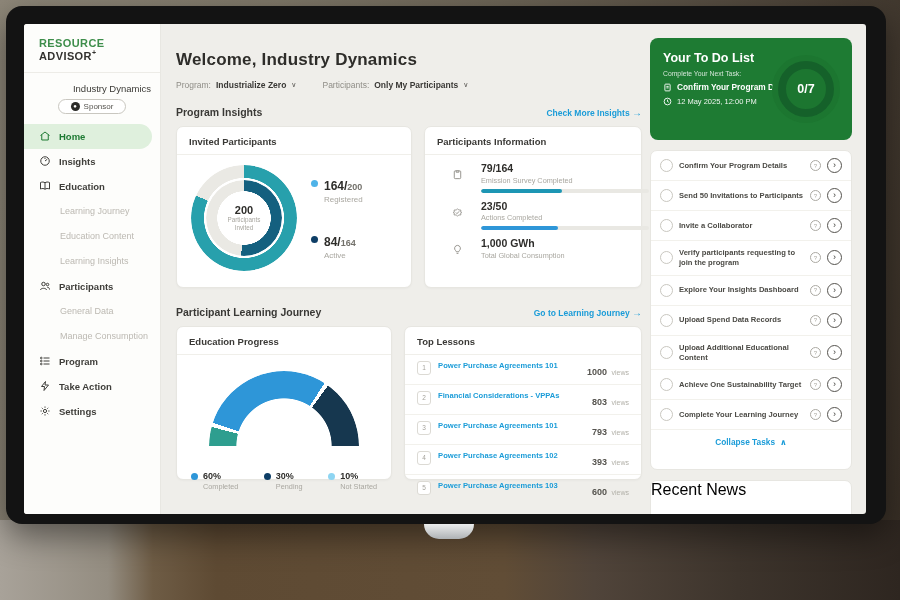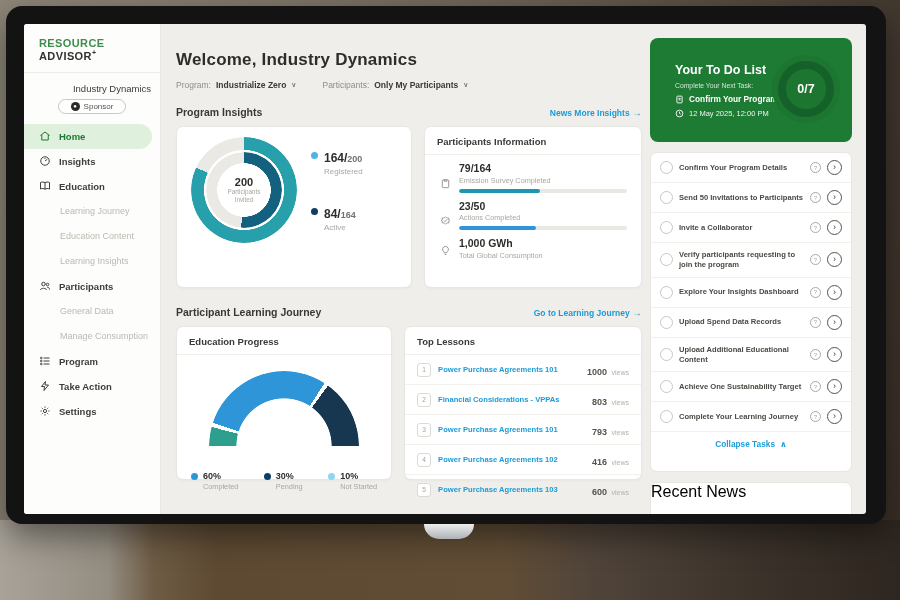--- a/index.html
+++ b/index.html
@@ -67,53 +67,53 @@
   .donut-center .cl{font-size:6.3px;color:#A9A7A0;width:46px;line-height:1.3;}
   .leg{display:flex;flex-direction:column;gap:28px;}
   .legitem{display:flex;gap:6px;align-items:flex-start;}
   .dot{width:7px;height:7px;border-radius:50%;margin-top:4px;flex:0 0 7px;}
   .legnum{font-size:12px;font-weight:bold;color:#2E2D2A;}
   .legnum .den{font-size:9px;color:#73716B;font-weight:bold;}
   .leglab{font-size:8px;color:#A9A7A0;margin-top:1px;}
 
   
   .card-pinfo{width:216px;height:160px;}
-  .pirow{display:flex;gap:8px;padding:8px 15px 0;align-items:flex-end;}
+  .pirow{display:flex;gap:18px;padding:8px 27px 0;}
   .piicon{width:11px;flex:0 0 11px;color:#8F8D87;padding-top:3px;}
   .piicon svg{width:11px;height:11px;}
   .pival{font-size:10.5px;font-weight:bold;color:#2E2D2A;line-height:1.1;}
   .pilab{font-size:7.3px;color:#A9A7A0;margin-top:1px;}
   .pbar{margin-top:4px;width:168px;height:4px;border-radius:2px;background:#E9E8E3;overflow:hidden;}
   .pfill{height:100%;border-radius:2px;}
 
   
   .card-eduprog{width:216px;height:152px;position:relative;}
   .gauge-wrap{position:relative;width:150px;height:76px;margin:16px auto 0;overflow:hidden;}
   .gauge{position:absolute;left:0;top:0;width:150px;height:150px;border-radius:50%;
     -webkit-mask:radial-gradient(closest-side,transparent 63%,#000 64%);mask:radial-gradient(closest-side,transparent 63%,#000 64%);}
   .eleg{display:flex;justify-content:space-between;padding:24px 14px 0;}
   .elegitem{display:flex;gap:5px;align-items:flex-start;}
   .elegitem .dot{margin-top:2px;}
   .epct{font-size:9px;font-weight:bold;color:#2E2D2A;}
   .elab{font-size:7.3px;color:#A9A7A0;margin-top:1px;}
 
   
   .card-lessons{width:238px;height:152px;}
-  .lesson{display:flex;align-items:center;gap:7px;padding:5.5px 12px;border-bottom:1px solid #F2F1EC;}
+  .lesson{display:flex;gap:7px;padding:5.5px 12px;border-bottom:1px solid #F2F1EC;}
   .lesson:last-child{border-bottom:none;}
   .rank{width:12px;height:12px;flex:0 0 12px;border:1px solid #DCDAD4;border-radius:3px;font-size:6.5px;color:#A5A39C;
     display:flex;align-items:center;justify-content:center;background:#fff;}
   .ltitle{flex:1;color:#1B9CD8;font-size:7.6px;font-weight:bold;cursor:pointer;}
   .lviews{white-space:nowrap;}
   .lviews .n{font-size:9px;font-weight:bold;color:#55534E;}
   .lviews .w{font-size:7px;color:#B3B1A9;}
 
   
   .rightcol{position:absolute;left:626px;top:0;width:202px;height:100%;}
-  .todo-green{margin-top:14px;background:#1E7B33;border-radius:8px;height:80px;position:relative;color:#fff;padding:12px;}
+  .todo-green{margin-top:14px;background:#1E7B33;border-radius:8px;height:102px;position:relative;color:#fff;padding:0;}
   .tg-title{padding:13px 0 0 13px;font-size:12.5px;font-weight:bold;}
   .tg-sub{padding:5px 0 0 13px;font-size:6.8px;color:rgba(255,255,255,.8);}
   .tg-task{padding:5px 0 0 13px;font-size:8.3px;font-weight:bold;display:flex;gap:5px;align-items:center;}
   .tg-date{padding:5px 0 0 13px;font-size:7.5px;display:flex;gap:5px;align-items:center;color:rgba(255,255,255,.92);}
   .tg-ic{width:9px;height:9px;flex:0 0 9px;} .tg-ic svg{width:9px;height:9px;display:block;}
   .tg-ring{position:absolute;right:12px;top:17px;width:68px;height:68px;border-radius:50%;background:#1C7630;
     display:flex;align-items:center;justify-content:center;}
   .tg-ring .inner{width:56px;height:56px;border-radius:50%;border:8px solid #15612A;box-sizing:border-box;
     display:flex;align-items:center;justify-content:center;}
   .tg-count{font-size:12.5px;font-weight:bold;color:#fff;}
@@ -244,28 +244,29 @@
       <div class="filter">
         <span class="fl">Participants:</span>
         <span class="fv">Only My Participants</span>
         <span class="chev">∨</span>
       </div>
     </div>
 
     <div class="secrow">
       <span class="sectitle">Program Insights</span>
       <span class="seclink">
-        <span>News More Insights</span>
+        <span>Check More Insights</span>
         <span class="arr">→</span>
       </span>
     </div>
 
     <div class="cards">
 
       <div class="card card-invited">
+        <div class="ctitle">Invited Participants</div>
         <div class="inv-body">
           <div class="donut">
             <div class="ring outer" style="background: conic-gradient(rgb(39, 160, 172) 0deg, rgb(39, 160, 172) 82%, rgb(234, 233, 228) 82%, rgb(234, 233, 228) 100%);"></div>
             <div class="ring inner" style="background: conic-gradient(rgb(20, 96, 127) 0deg, rgb(20, 96, 127) 51.2195%, rgb(234, 233, 228) 51.2195%, rgb(234, 233, 228) 100%);"></div>
             <div class="donut-center">
               <span class="cv">200</span>
               <span class="cl">Participants Invited</span>
             </div>
           </div>
           <div class="leg">
@@ -382,21 +383,21 @@
           <span class="lviews"><span class="n">803</span> <span class="w">views</span></span>
         </div>
         <div class="lesson">
           <span class="rank">3</span>
           <span class="ltitle">Power Purchase Agreements 101</span>
           <span class="lviews"><span class="n">793</span> <span class="w">views</span></span>
         </div>
         <div class="lesson">
           <span class="rank">4</span>
           <span class="ltitle">Power Purchase Agreements 102</span>
-          <span class="lviews"><span class="n">416</span> <span class="w">views</span></span>
+          <span class="lviews"><span class="n">393</span> <span class="w">views</span></span>
         </div>
         <div class="lesson">
           <span class="rank">5</span>
           <span class="ltitle">Power Purchase Agreements 103</span>
           <span class="lviews"><span class="n">600</span> <span class="w">views</span></span>
         </div>
       </div>
     </div>
   </div>
 

